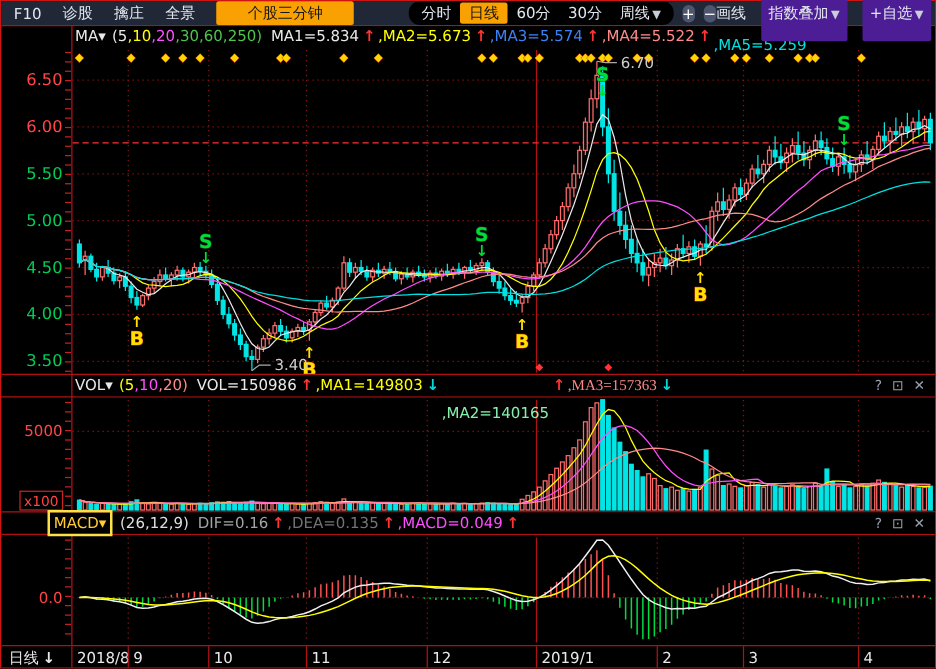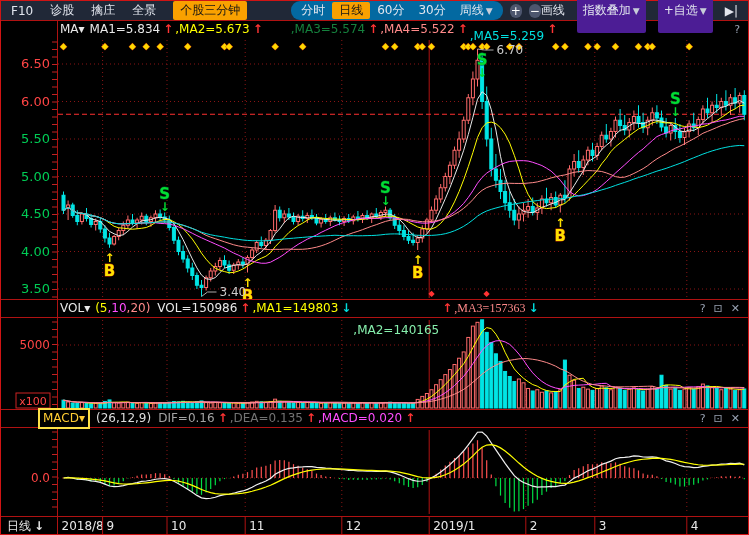--- a/index.html
+++ b/index.html
@@ -1,22 +1,22 @@
 <!DOCTYPE html>
 <html><head>
 <meta charset="utf-8">
 <style>
   html,body{margin:0;padding:0;background:#000;}
   body{font-family:"DejaVu Sans","Liberation Sans",sans-serif;}
   #app{position:relative;width:749px;height:535px;background:#000;overflow:hidden;}
   .toolbar{position:absolute;top:1px;left:1px;right:1px;height:19px;background:#202837;
     display:flex;align-items:center;padding:0 10px;font-size:12px;color:#e2e6ee;z-index:4;box-sizing:border-box;}
   .tb-item{margin-right:17px;cursor:default;white-space:nowrap;}
-  .tb-highlight{background:#f9a100;color:#151515;padding:1px 7px;border-radius:2px;margin-right:10px;white-space:nowrap;}
-  .tb-group{display:flex;align-items:center;background:#0369a1;border-radius:9px;padding:1px 3px;margin-left:34px;white-space:nowrap;}
+  .tb-highlight{background:#f9a100;color:#151515;padding:1px 25px;border-radius:2px;margin-right:10px;white-space:nowrap;}
+  .tb-group{display:flex;align-items:center;background:#000000;border-radius:9px;padding:1px 3px;margin-left:34px;white-space:nowrap;}
   .tb-tab{padding:0 7px;color:#e2e6ee;}
   .tb-tab.active{background:#f9a100;color:#151515;border-radius:2px;}
   .caret{color:#c7cdd9;font-size:9px;margin-left:2px;}
   .tb-pill{background:#4d566e;border-radius:8px;width:24px;text-align:center;margin-left:7px;color:#fff;}
   .tb-right{margin-left:auto;display:flex;align-items:center;gap:12px;white-space:nowrap;}
   .tb-drop{background:#4c1d95;padding:14px 6px;border-radius:2px;}
   .hdr{position:absolute;right:1px;height:17px;display:flex;align-items:center;
     font-size:12px;z-index:3;background:#000;white-space:nowrap;line-height:17px;}
   .ind-label{color:#e8e8e8;margin-right:5px;}
   .ind-label.boxed{border:2px solid #fde047;color:#ffcc33;padding:0 3px;margin-right:6px;}
@@ -45,25 +45,26 @@
     <span class="tb-pill">−</span>
     <div class="tb-right">
       <span>画线</span>
       <span class="tb-drop"><span>指数叠加</span><span class="caret">▼</span></span>
       <span class="tb-drop"><span>+自选</span><span class="caret">▼</span></span>
       <span>▶|</span>
     </div>
   </div>
 <div class="hdr" style="top: 21px; left: 60px;">
       <span class="ind-label">MA▾</span>
+      <span class="params"><span style="color: rgb(232, 232, 232);">(5</span><span style="color: rgb(255, 255, 0);">,10</span><span style="color: rgb(255, 77, 255);">,20</span><span style="color: rgb(77, 194, 77);">,30</span><span style="color: rgb(77, 194, 77);">,60</span><span style="color: rgb(77, 194, 77);">,250)</span></span>
       <span style="color: rgb(232, 232, 232);">MA1=5.834</span>
       <span class="arr" style="color: rgb(255, 52, 52);">↑</span>
       <span style="color: rgb(255, 255, 0);">,MA2=5.673</span>
       <span class="arr" style="color: rgb(255, 52, 52);">↑</span>
-      <span style="color: #15803d; margin-left: 26px;">,MA3=5.574</span>
+      <span style="color: #3b82f6;">,MA3=5.574</span>
       <span class="arr" style="color: rgb(255, 52, 52);">↑</span>
       <span style="color: rgb(255, 138, 138);">,MA4=5.522</span>
       <span class="arr" style="color: rgb(255, 52, 52);">↑</span>
       <span style="color: rgb(0, 224, 224); margin-top: 14px;">,MA5=5.259</span>
       <span class="arr" style="color: rgb(255, 52, 52);">↑</span>
       <span class="hdr-icons">
         <span>?</span>
       </span>
     </div>
     <div class="hdr" style="top: 300px; left: 60px;">
@@ -83,21 +84,21 @@
         <span>✕</span>
       </span>
     </div>
     <div class="hdr" style="top: 410px; left: 38px;">
       <span class="ind-label boxed">MACD▾</span>
       <span class="params" style="color: rgb(221, 221, 221);">(26,12,9)</span>
       <span style="color: #a3a3a3;">DIF=0.16</span>
       <span class="arr" style="color: rgb(255, 52, 52);">↑</span>
       <span style="color: #737373;">,DEA=0.135</span>
       <span class="arr" style="color: rgb(255, 52, 52);">↑</span>
-      <span style="color: rgb(255, 77, 255);">,MACD=0.020</span>
+      <span style="color: rgb(255, 77, 255);">,MACD=0.049</span>
       <span class="arr" style="color: rgb(255, 52, 52);">↑</span>
       <span class="hdr-icons">
         <span>?</span>
         <span>⊡</span>
         <span>✕</span>
       </span>
     </div>
     <svg width="749" height="535" viewBox="0 0 749 535" style="position:absolute;top:0;left:0;z-index:1">
       <g>
         <line x1="102.60000000000001" y1="40" x2="102.60000000000001" y2="298" stroke="#8a1515" stroke-width="1" stroke-dasharray="1 3"></line>

